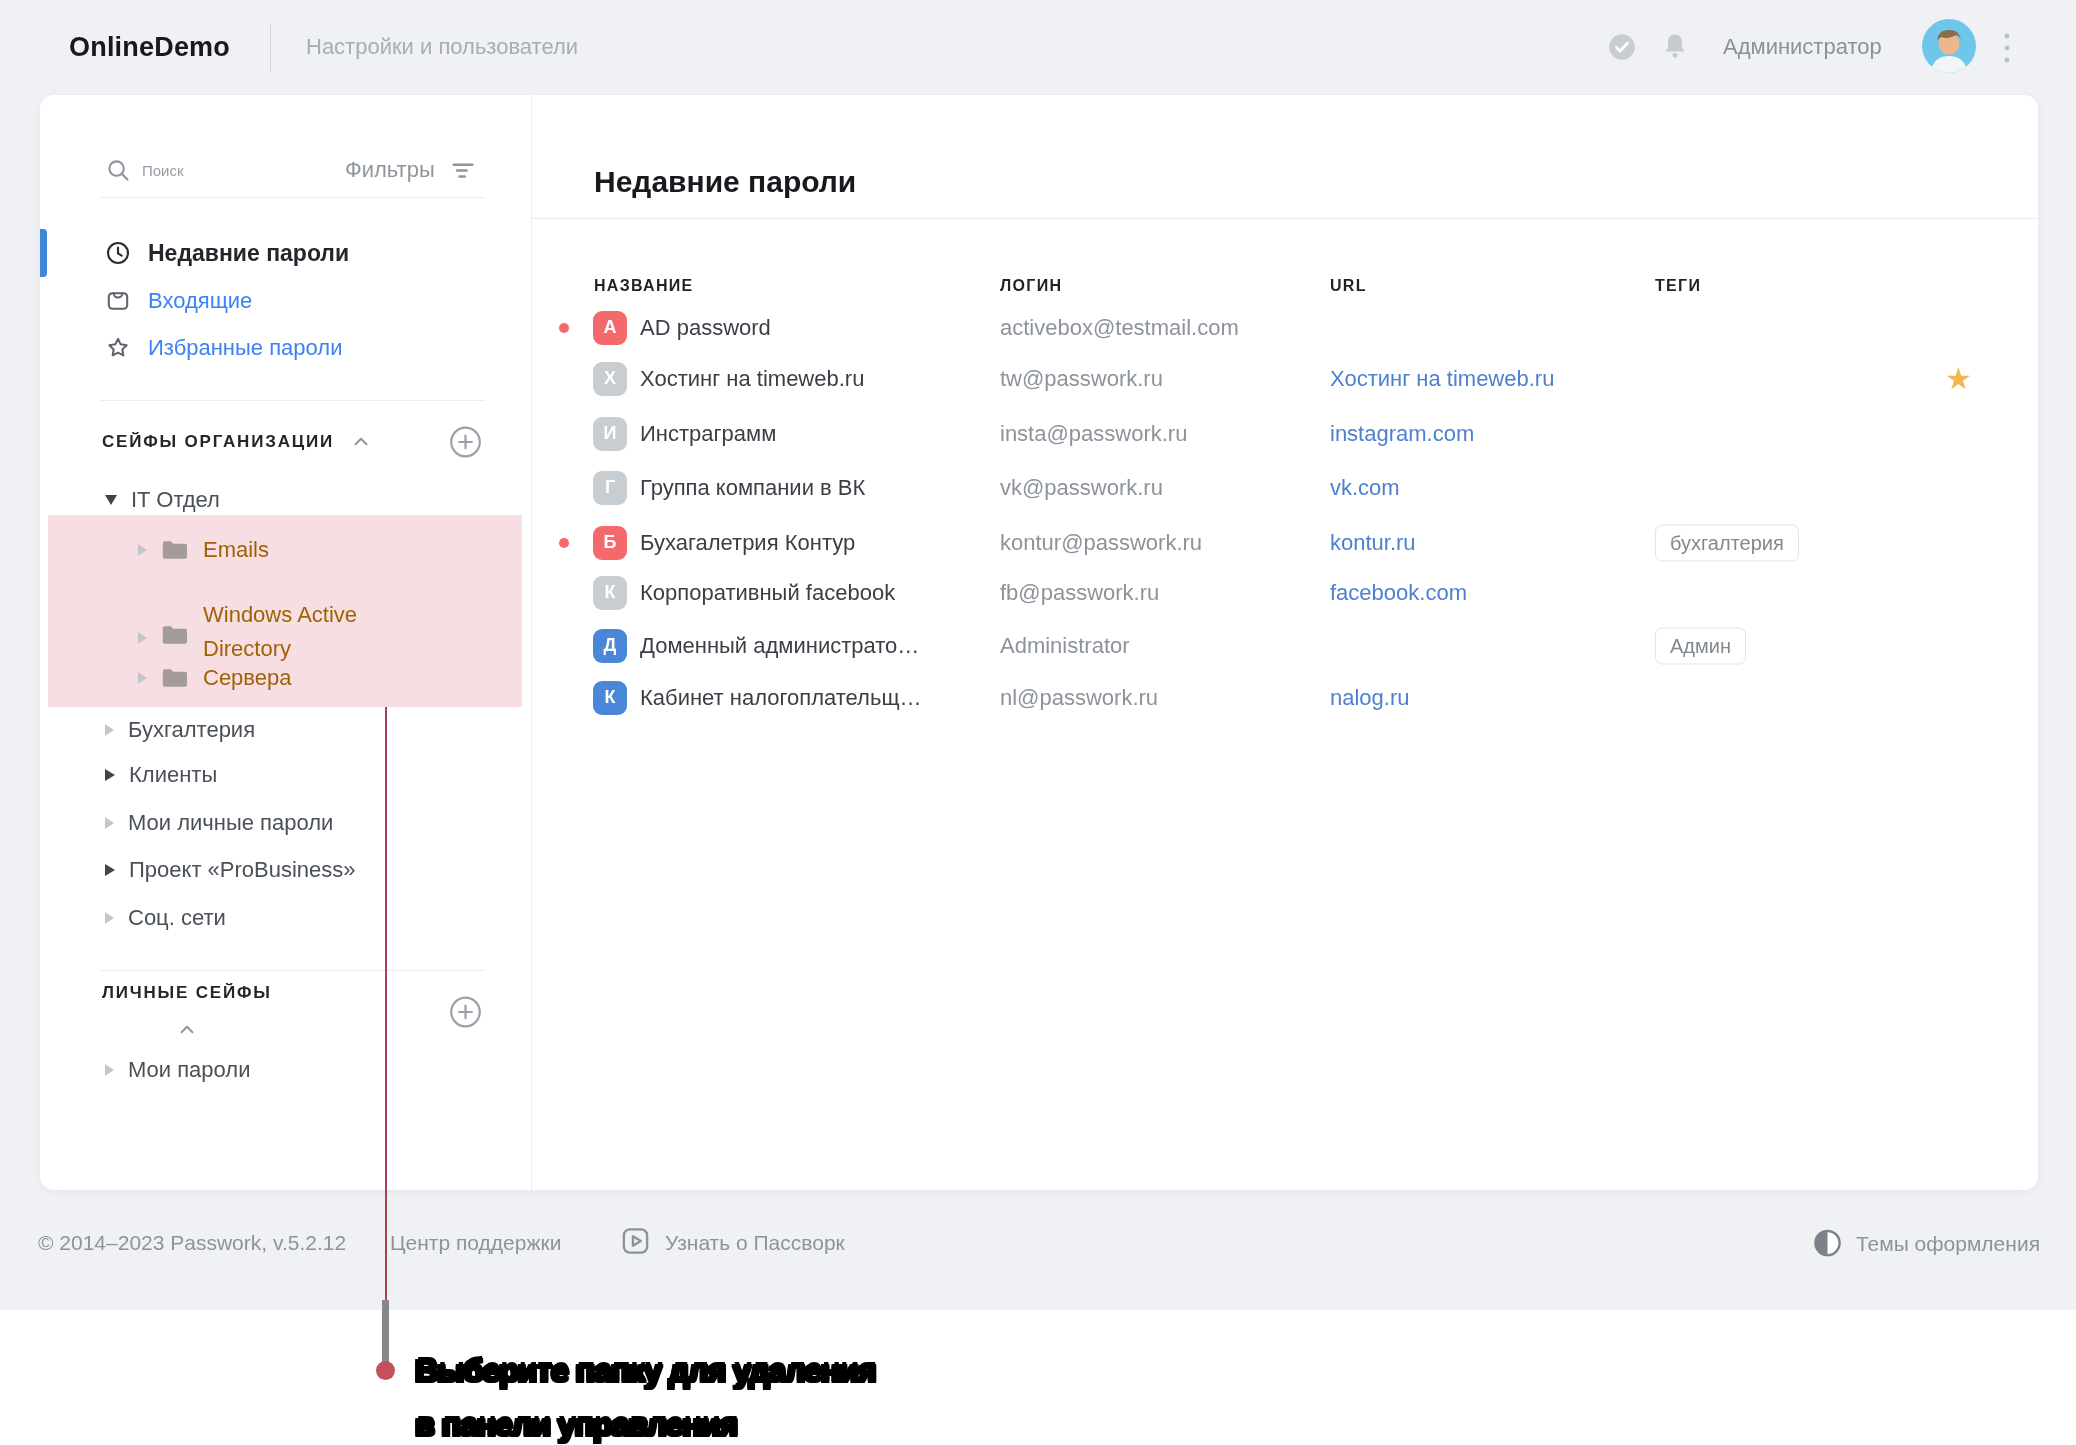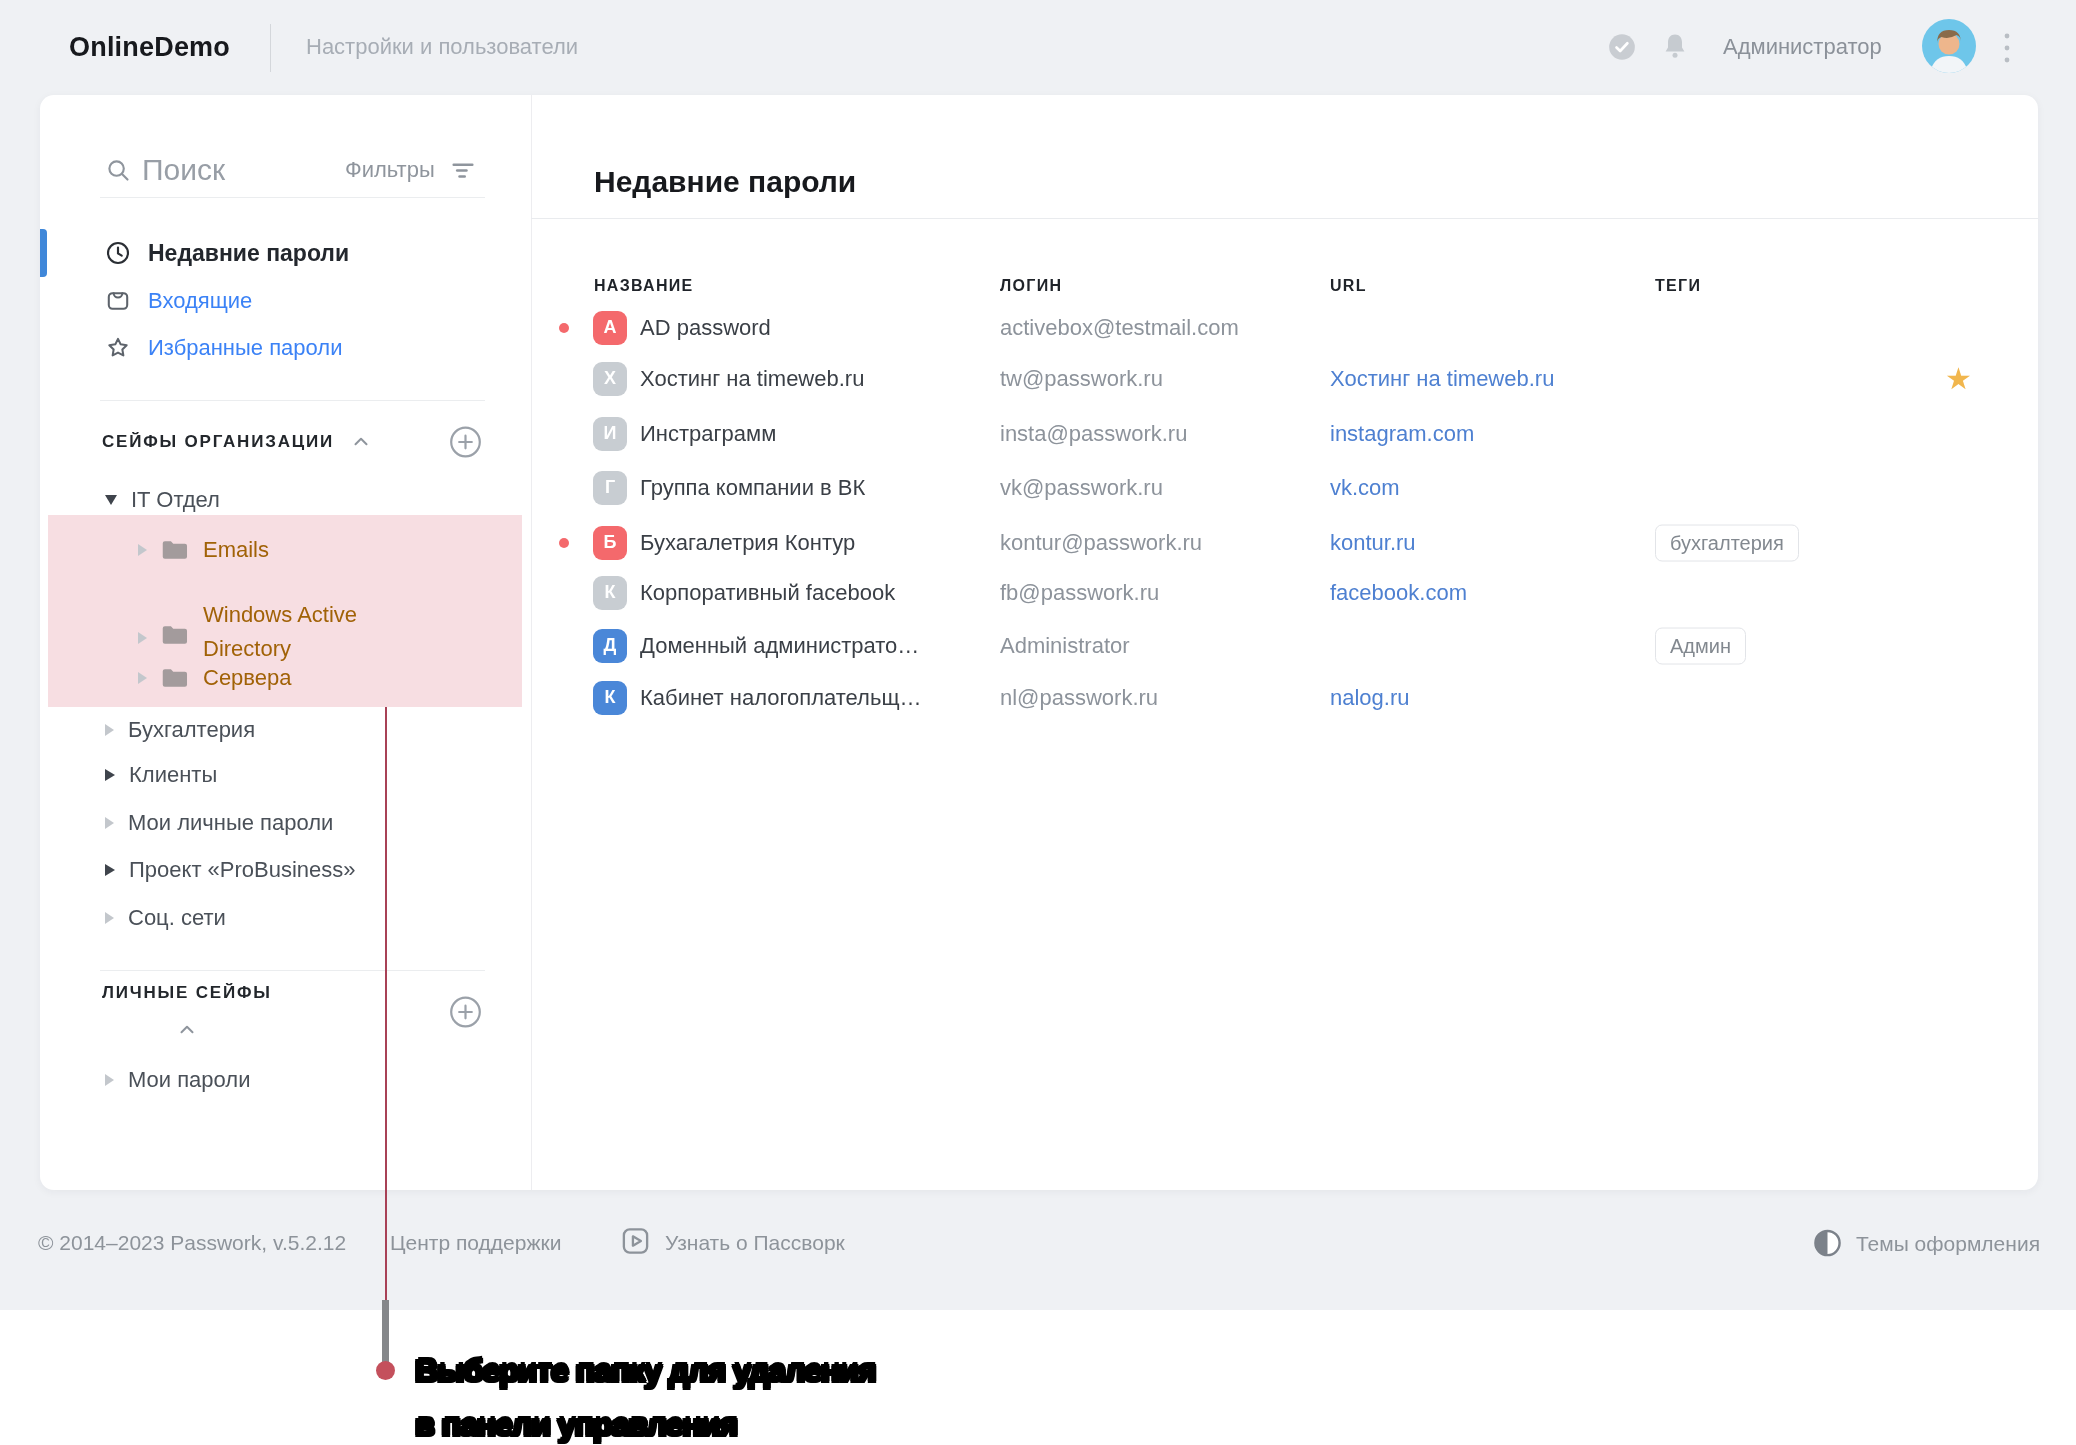--- a/index.html
+++ b/index.html
@@ -13,21 +13,21 @@
   .tb-section{left:306px;top:47px;font-size:22px;color:#a7adb5;}
   .tb-user{left:1723px;top:47px;font-size:22px;color:#8b9199;}
   .icon-btn{cursor:pointer;}
   
   .card{left:40px;top:95px;width:1998px;height:1095px;background:#ffffff;border-radius:14px;
         box-shadow:0 2px 8px rgba(30,40,60,.05);}
   .side-vdiv{left:491px;top:0;width:1px;height:1095px;background:#ededf0;}
   .active-bar{left:0;top:134px;width:7px;height:48px;background:#3f87d9;border-radius:0 4px 4px 0;}
   
   .search-input{left:100px;top:75px;width:190px;border:none;outline:none;background:transparent;
-        font-family:inherit;font-size:30px;color:#3a3f46;transform:translateY(-50%);}
+        font-family:inherit;font-size:15px;color:#3a3f46;transform:translateY(-50%);}
   .search-input::placeholder{color:#989ea6;}
   .filters{left:305px;top:75px;display:flex;align-items:center;gap:14px;font-size:22px;color:#8f959d;cursor:pointer;}
   .sb-div{left:60px;width:385px;height:1px;background:#ebedef;}
   .nav-row{left:0;width:491px;height:48px;cursor:pointer;}
   .nav-label{position:absolute;left:108px;top:50%;transform:translateY(-50%);font-size:22px;color:#3b82f6;}
   .nav-label.active{font-weight:700;color:#23272d;font-size:23px;}
   .nav-ic{position:absolute;left:65px;top:50%;transform:translateY(-50%);width:26px;height:26px;}
   .sec-head{font-size:17px;font-weight:700;letter-spacing:1.8px;color:#23272c;display:flex;align-items:center;gap:16px;cursor:pointer;}
   .plus-btn{width:33px;height:33px;cursor:pointer;}
   .tree-row{display:flex;align-items:center;gap:14px;cursor:pointer;font-size:22px;color:#4a5058;}
@@ -235,21 +235,21 @@
           <polyline points="6,14.5 12,8.5 18,14.5"></polyline>
         </svg>
     </div>
     <div class="abs plus-btn vc" style="left:409px;top:917px;">
       <svg width="33" height="33" viewBox="0 0 24 24" fill="none" stroke="#9ba1a9" stroke-width="1.6" stroke-linecap="round">
           <circle cx="12" cy="12" r="10.4"></circle>
           <line x1="12" y1="7.4" x2="12" y2="16.6"></line>
           <line x1="7.4" y1="12" x2="16.6" y2="12"></line>
         </svg>
     </div>
-    <div class="abs tree-row vc" style="left:65px;top:975px;margin-top:10px;">
+    <div class="abs tree-row vc" style="left:65px;top:975px;">
       <span class="tri tri-r-gray"></span>
       <span>Мои пароли</span>
     </div>
 
     <div class="abs main-title">Недавние пароли</div>
     <div class="abs title-div"></div>
 
     <div class="abs col-head" style="left:554px;">НАЗВАНИЕ</div>
     <div class="abs col-head" style="left:960px;">ЛОГИН</div>
     <div class="abs col-head" style="left:1290px;">URL</div>

